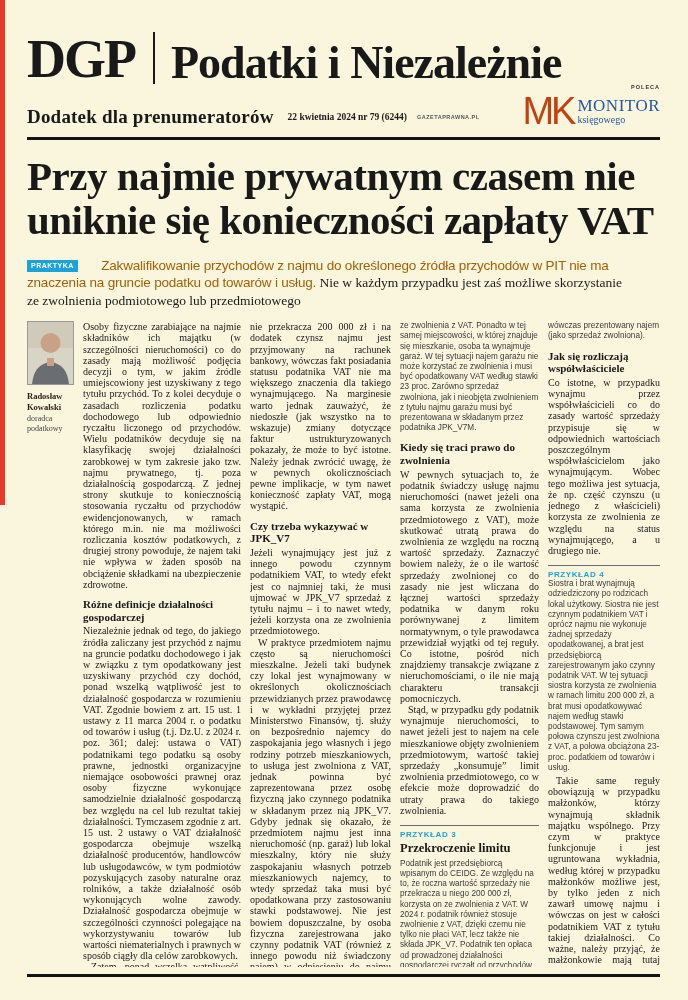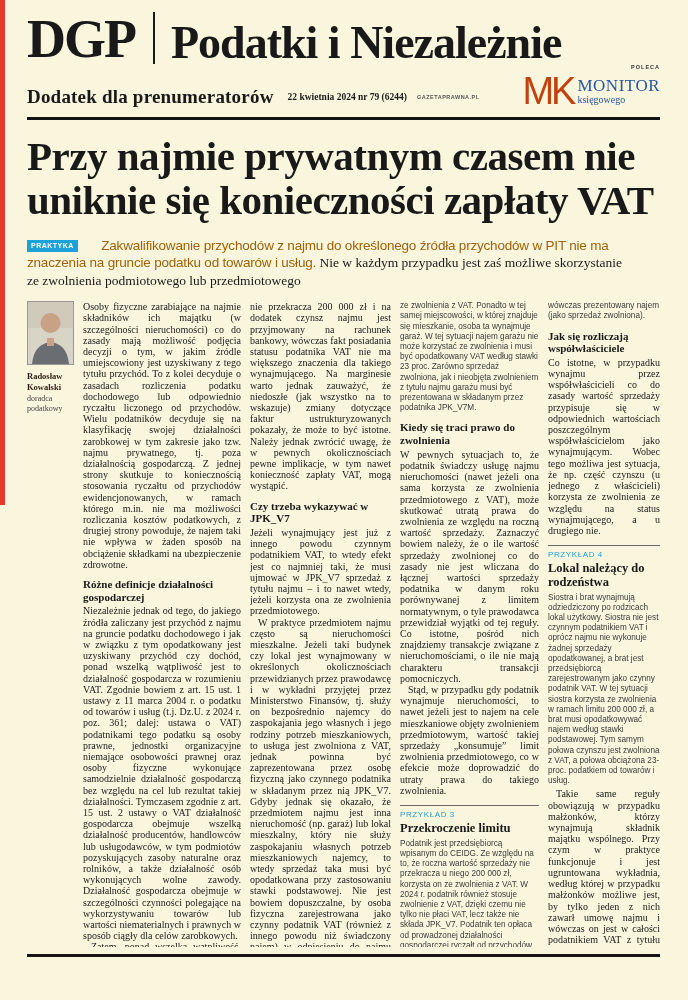--- a/index.html
+++ b/index.html
@@ -2,21 +2,21 @@
 <html lang="pl"><head>
 <meta charset="utf-8">
 <style>
   html,body{margin:0;padding:0;}
   .page{position:relative;width:688px;height:1000px;background:#faf6dd;overflow:hidden;
         font-family:"Liberation Serif","DejaVu Serif",serif;color:#191919;}
   .red-stripe{position:absolute;left:0;top:0;width:5px;height:505px;background:#e63a2e;}
   .content{position:absolute;left:27px;top:0;width:633px;}
 
   
-  .mast-top{display:flex;align-items:flex-end;padding-top:4px;height:62px;}
+  .mast-top{display:flex;align-items:flex-end;padding-top:24px;height:62px;}
   .dgp{font-weight:bold;font-size:54px;letter-spacing:-2px;line-height:1;}
   .mast-sep{width:2px;height:52px;background:#191919;margin:0 16px 2px 18px;}
   .mast-title{font-weight:bold;font-size:46px;letter-spacing:-1px;line-height:1;}
   .mast-sub{display:flex;align-items:center;margin-top:14px;height:34px;position:relative;}
   .dodatek{font-weight:bold;font-size:19px;letter-spacing:0.2px;}
   .dateline{font-weight:bold;font-size:9.5px;margin-left:14px;}
   .site{font-family:"Liberation Sans","DejaVu Sans",sans-serif;font-weight:bold;font-size:5.5px;
         color:#555;margin-left:10px;letter-spacing:0.5px;}
   .mk-wrap{position:absolute;right:0;top:-16px;text-align:right;}
   .poleca{display:block;font-family:"Liberation Sans","DejaVu Sans",sans-serif;font-weight:bold;
@@ -48,21 +48,21 @@
   .author-role{font-size:8px;line-height:1.25;margin-top:2px;color:#444;}
   .col{overflow:hidden;text-align:justify;}
   .col1{flex:0 0 158px;}
   .col2{flex:0 0 141px;}
   .col3{flex:0 0 139px;}
   .col4{flex:1 1 auto;}
   .p{margin:0;font-size:10px;line-height:11.2px;}
   .p.ind{text-indent:8px;}
   .sub{margin:8px 0 2px;font-weight:bold;font-size:11px;line-height:1.15;text-align:left;}
   .xl{margin-top:9px;padding-top:4px;border-top:1px solid #6b6b6b;
-      font-family:"Liberation Sans","DejaVu Sans",sans-serif;font-weight:normal;font-size:8px;
+      font-family:"Liberation Sans","DejaVu Sans",sans-serif;font-weight:bold;font-size:8px;
       letter-spacing:0.6px;color:#1ba3d9;text-align:left;}
   .xt{margin:3px 0 3px;font-weight:bold;font-size:12.5px;line-height:1.1;text-align:left;}
   .xb{margin:0 0 2px;font-family:"Liberation Sans","DejaVu Sans",sans-serif;font-size:8.2px;
       line-height:10.2px;color:#3a3a3a;text-align:left;}
   .rule.bottom{margin-top:7px;}
 </style>
 </head>
 <body>
 
 <div class="page">
@@ -134,21 +134,20 @@
           <div class="p ind">Stąd, w przypadku gdy podatnik wynajmuje nieruchomości, to nawet jeżeli jest to najem na cele mieszkaniowe objęty zwolnieniem przedmiotowym, wartość takiej sprzedaży „konsumuje” limit zwolnienia przedmiotowego, co w efekcie może doprowadzić do utraty prawa do takiego zwolnienia.</div>
           <div class="xl">PRZYKŁAD 3</div>
           <div class="xt">Przekroczenie limitu</div>
           <div class="xb">Podatnik jest przedsiębiorcą wpisanym do CEIDG. Ze względu na to, że roczna wartość sprzedaży nie przekracza u niego 200 000 zł, korzysta on ze zwolnienia z VAT. W 2024 r. podatnik również stosuje zwolnienie z VAT, dzięki czemu nie tylko nie płaci VAT, lecz także nie składa JPK_V7. Podatnik ten opłaca od prowadzonej działalności gospodarczej ryczałt od przychodów ewidencjonowanych, dla którego ewidencję prowadzi mu biuro rachunkowe. Przed sporządzeniem PIT-28 za 2023 r. podatnik poinformował księgową, że w zeznaniu tym musi uwzględnić również przychody z najmu prywatnego, bo w 2023 r. zaczął wynajmować nieruchomość. Okazało się, że ze „zwykłej” działalności uzyskał przychód (który był jednocześnie wartością sprzedaży) w kwocie 190 000 zł, a oprócz tego miał przychód z czynszu najmu w kwocie 60 000 zł. Dowiedziawszy się o tym, księgowa poinformowała podatnika, że zapewne ma on zaległość w VAT i konieczne jest złożenie zaległych JPK_V7 za część 2023 r. Nie pomogły tłumaczenia podatnika, że przecież to jest najem prywatny, a nawet to, że wynajmuje nieruchomość mieszkalną na cele mieszkaniowe najemcy. Owszem, sam najem w tych warunkach korzysta ze zwolnienia przedmiotowego, jednak wartość tej sprzedaży musiała być doliczona do sprzedaży w ramach działalności prowadzonej na podstawie wpisu do CEIDG i po przekroczeniu przez sumę tych wartości progu 200 000 zł podatnik musiał dokonać rejestracji jako czynny podatnik VAT, by opodatkowywać sprzedaż inną niż najem i składać JPK_V7, w którym zresztą musi być</div>
         </div>
       <div class="col col4" id="col4">
           <div class="xb">wówczas prezentowany najem (jako sprzedaż zwolniona).</div>
           <div class="sub">Jak się rozliczają współwłaściciele</div>
           <div class="p">Co istotne, w przypadku wynajmu przez współwłaścicieli co do zasady wartość sprzedaży przypisuje się w odpowiednich wartościach poszczególnym współwłaścicielom jako wynajmującym. Wobec tego możliwa jest sytuacja, że np. część czynszu (u jednego z właścicieli) korzysta ze zwolnienia ze względu na status wynajmującego, a u drugiego nie.</div>
           <div class="xl">PRZYKŁAD 4</div>
-          <div class="xt">Lokal należący do rodzeństwa</div>
           <div class="xb">Siostra i brat wynajmują odziedziczony po rodzicach lokal użytkowy. Siostra nie jest czynnym podatnikiem VAT i oprócz najmu nie wykonuje żadnej sprzedaży opodatkowanej, a brat jest przedsiębiorcą zarejestrowanym jako czynny podatnik VAT. W tej sytuacji siostra korzysta ze zwolnienia w ramach limitu 200 000 zł, a brat musi opodatkowywać najem według stawki podstawowej. Tym samym połowa czynszu jest zwolniona z VAT, a połowa obciążona 23-proc. podatkiem od towarów i usług.</div>
           <div class="p ind">Takie same reguły obowiązują w przypadku małżonków, którzy wynajmują składnik majątku wspólnego. Przy czym w praktyce funkcjonuje i jest ugruntowana wykładnia, według której w przypadku małżonków możliwe jest, by tylko jeden z nich zawarł umowę najmu i wówczas on jest w całości podatnikiem VAT z tytułu takiej działalności. Co ważne, należy przyjąć, że małżonkowie mają tutaj możliwość swobodnego podjęcia decyzji niezależnie od tego, który z małżonków został wskazany jako ten, który opodatkowuje ryczałtem przychód z tytułu najmu prywatnego takiego składnika majątku. Odpowiednie zawiązanie umowy najmu, a co za tym idzie – wskazanie podatnika, może uchronić podatnika przed negatywnymi skutkami fiskalnymi.</div>
         </div>
     </div>
 
     <div class="rule bottom"></div>
   </div>
 </div>
 
 </body></html>

